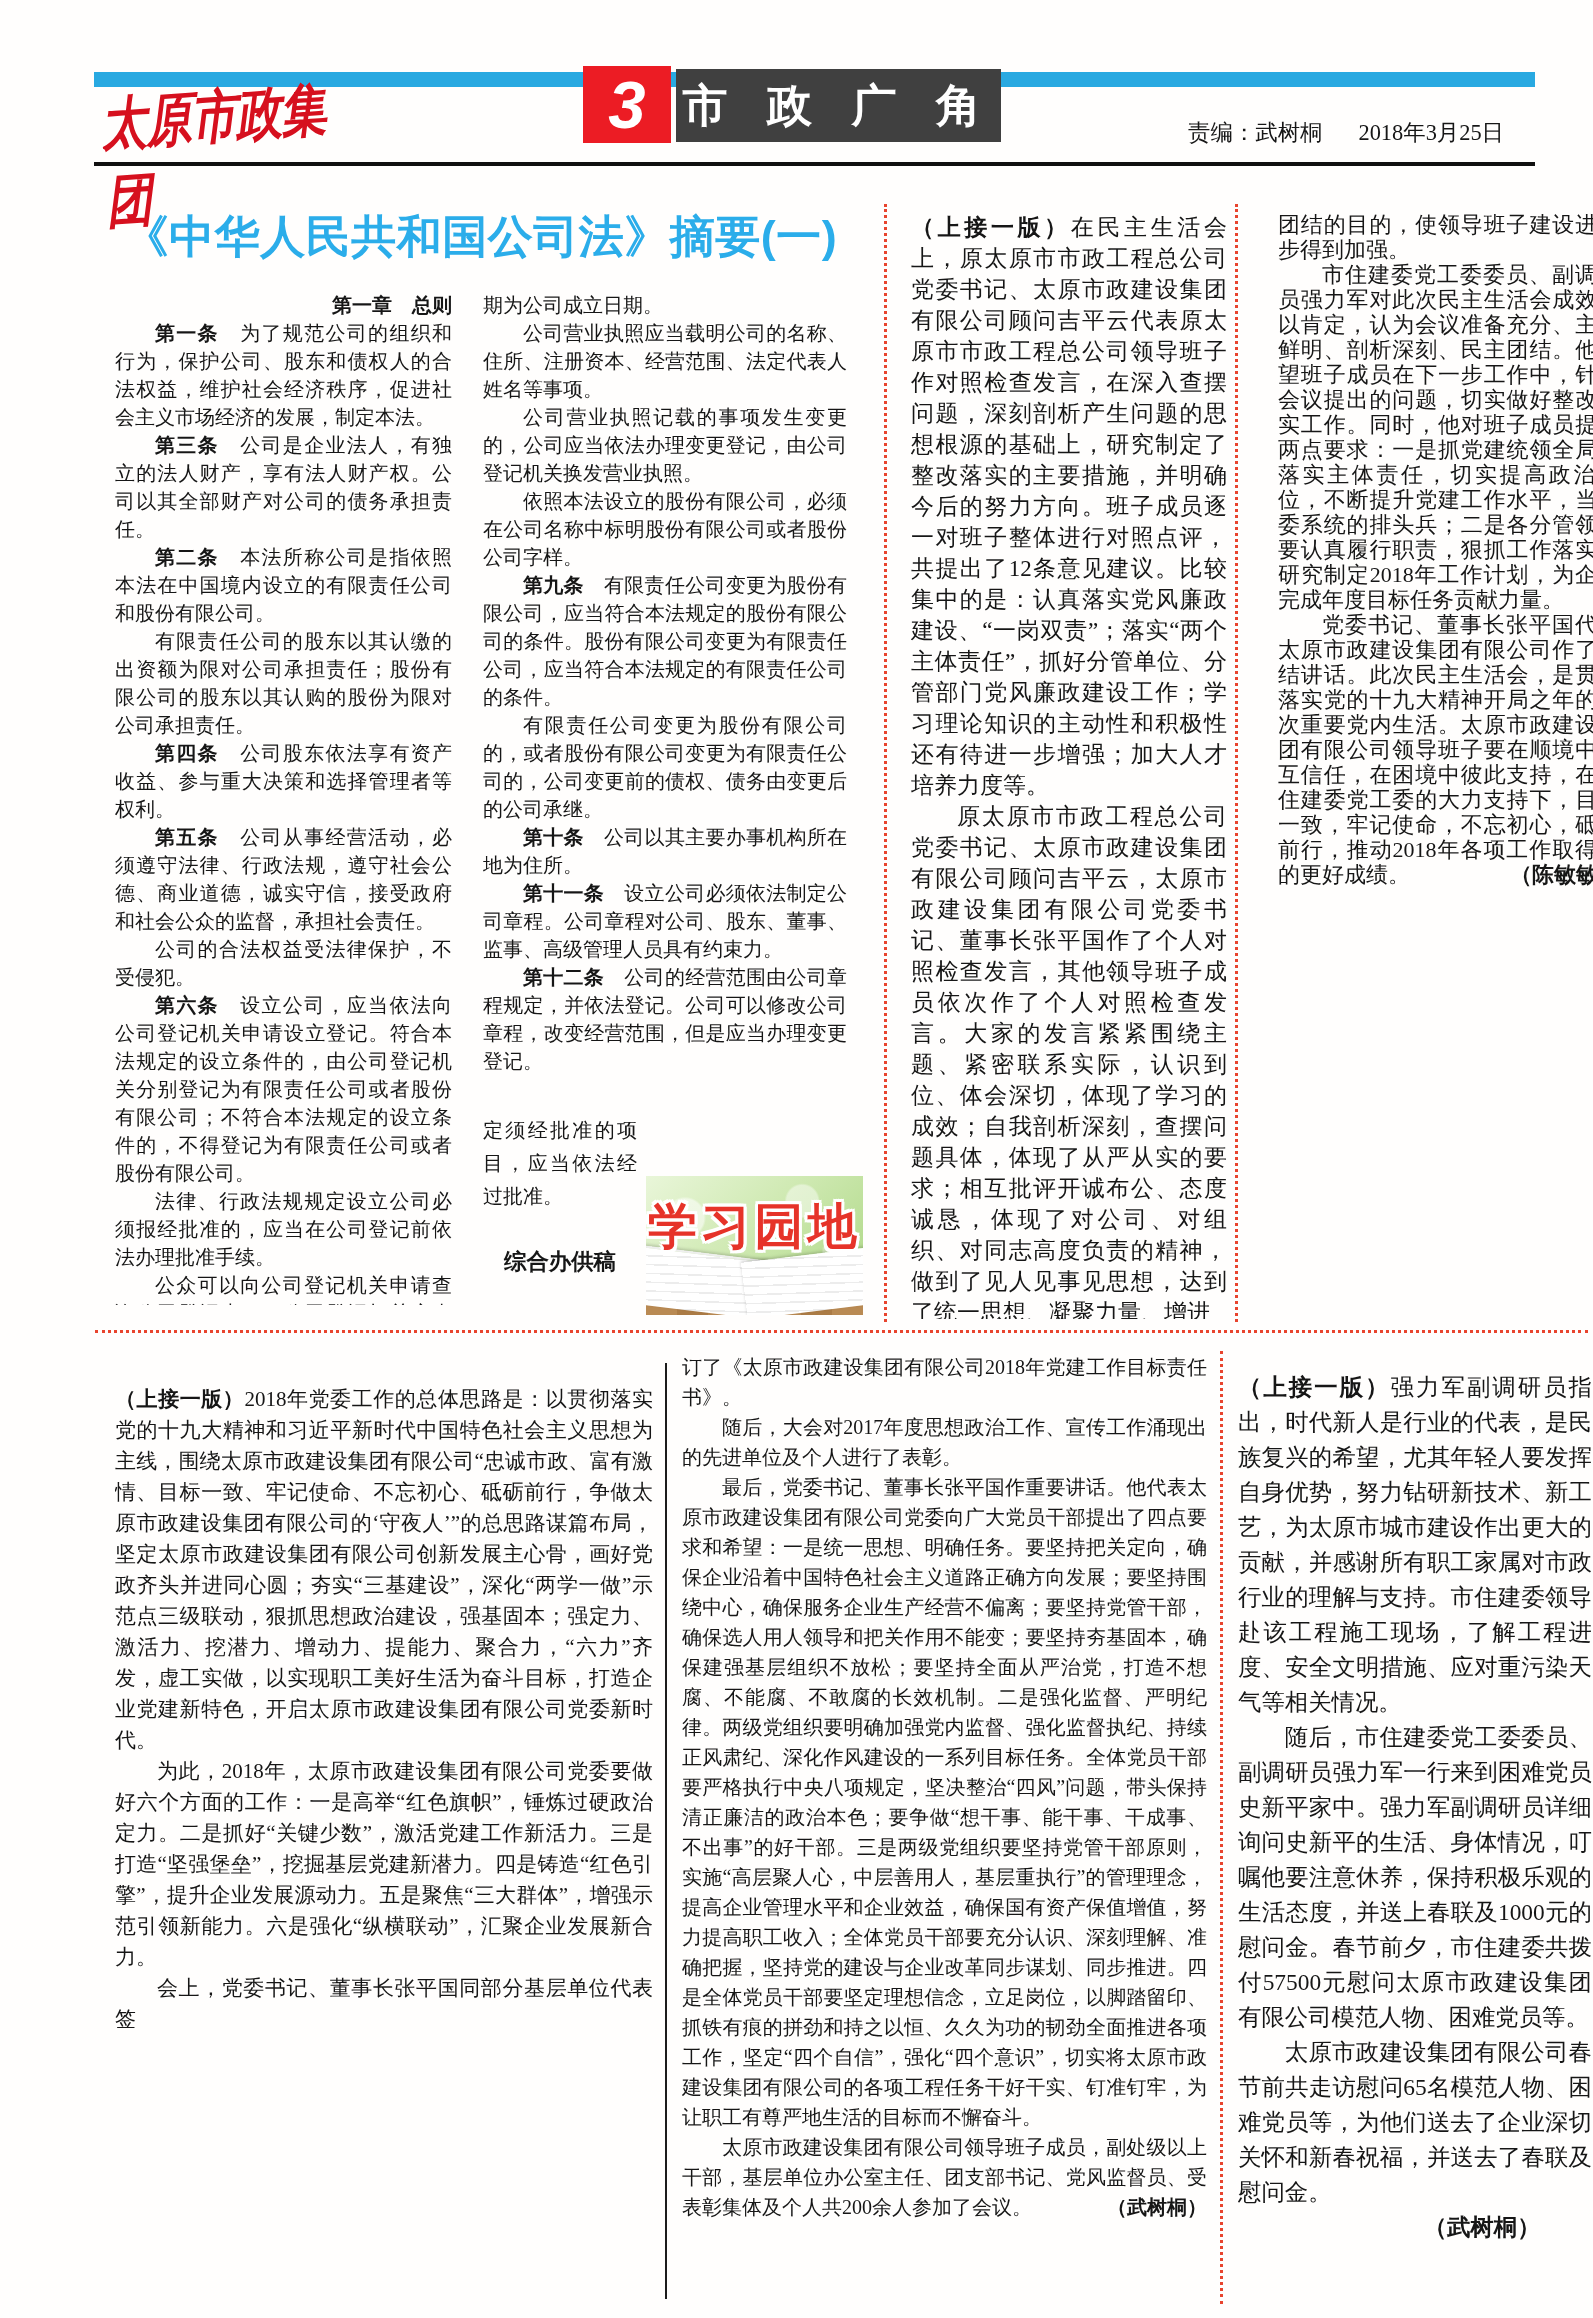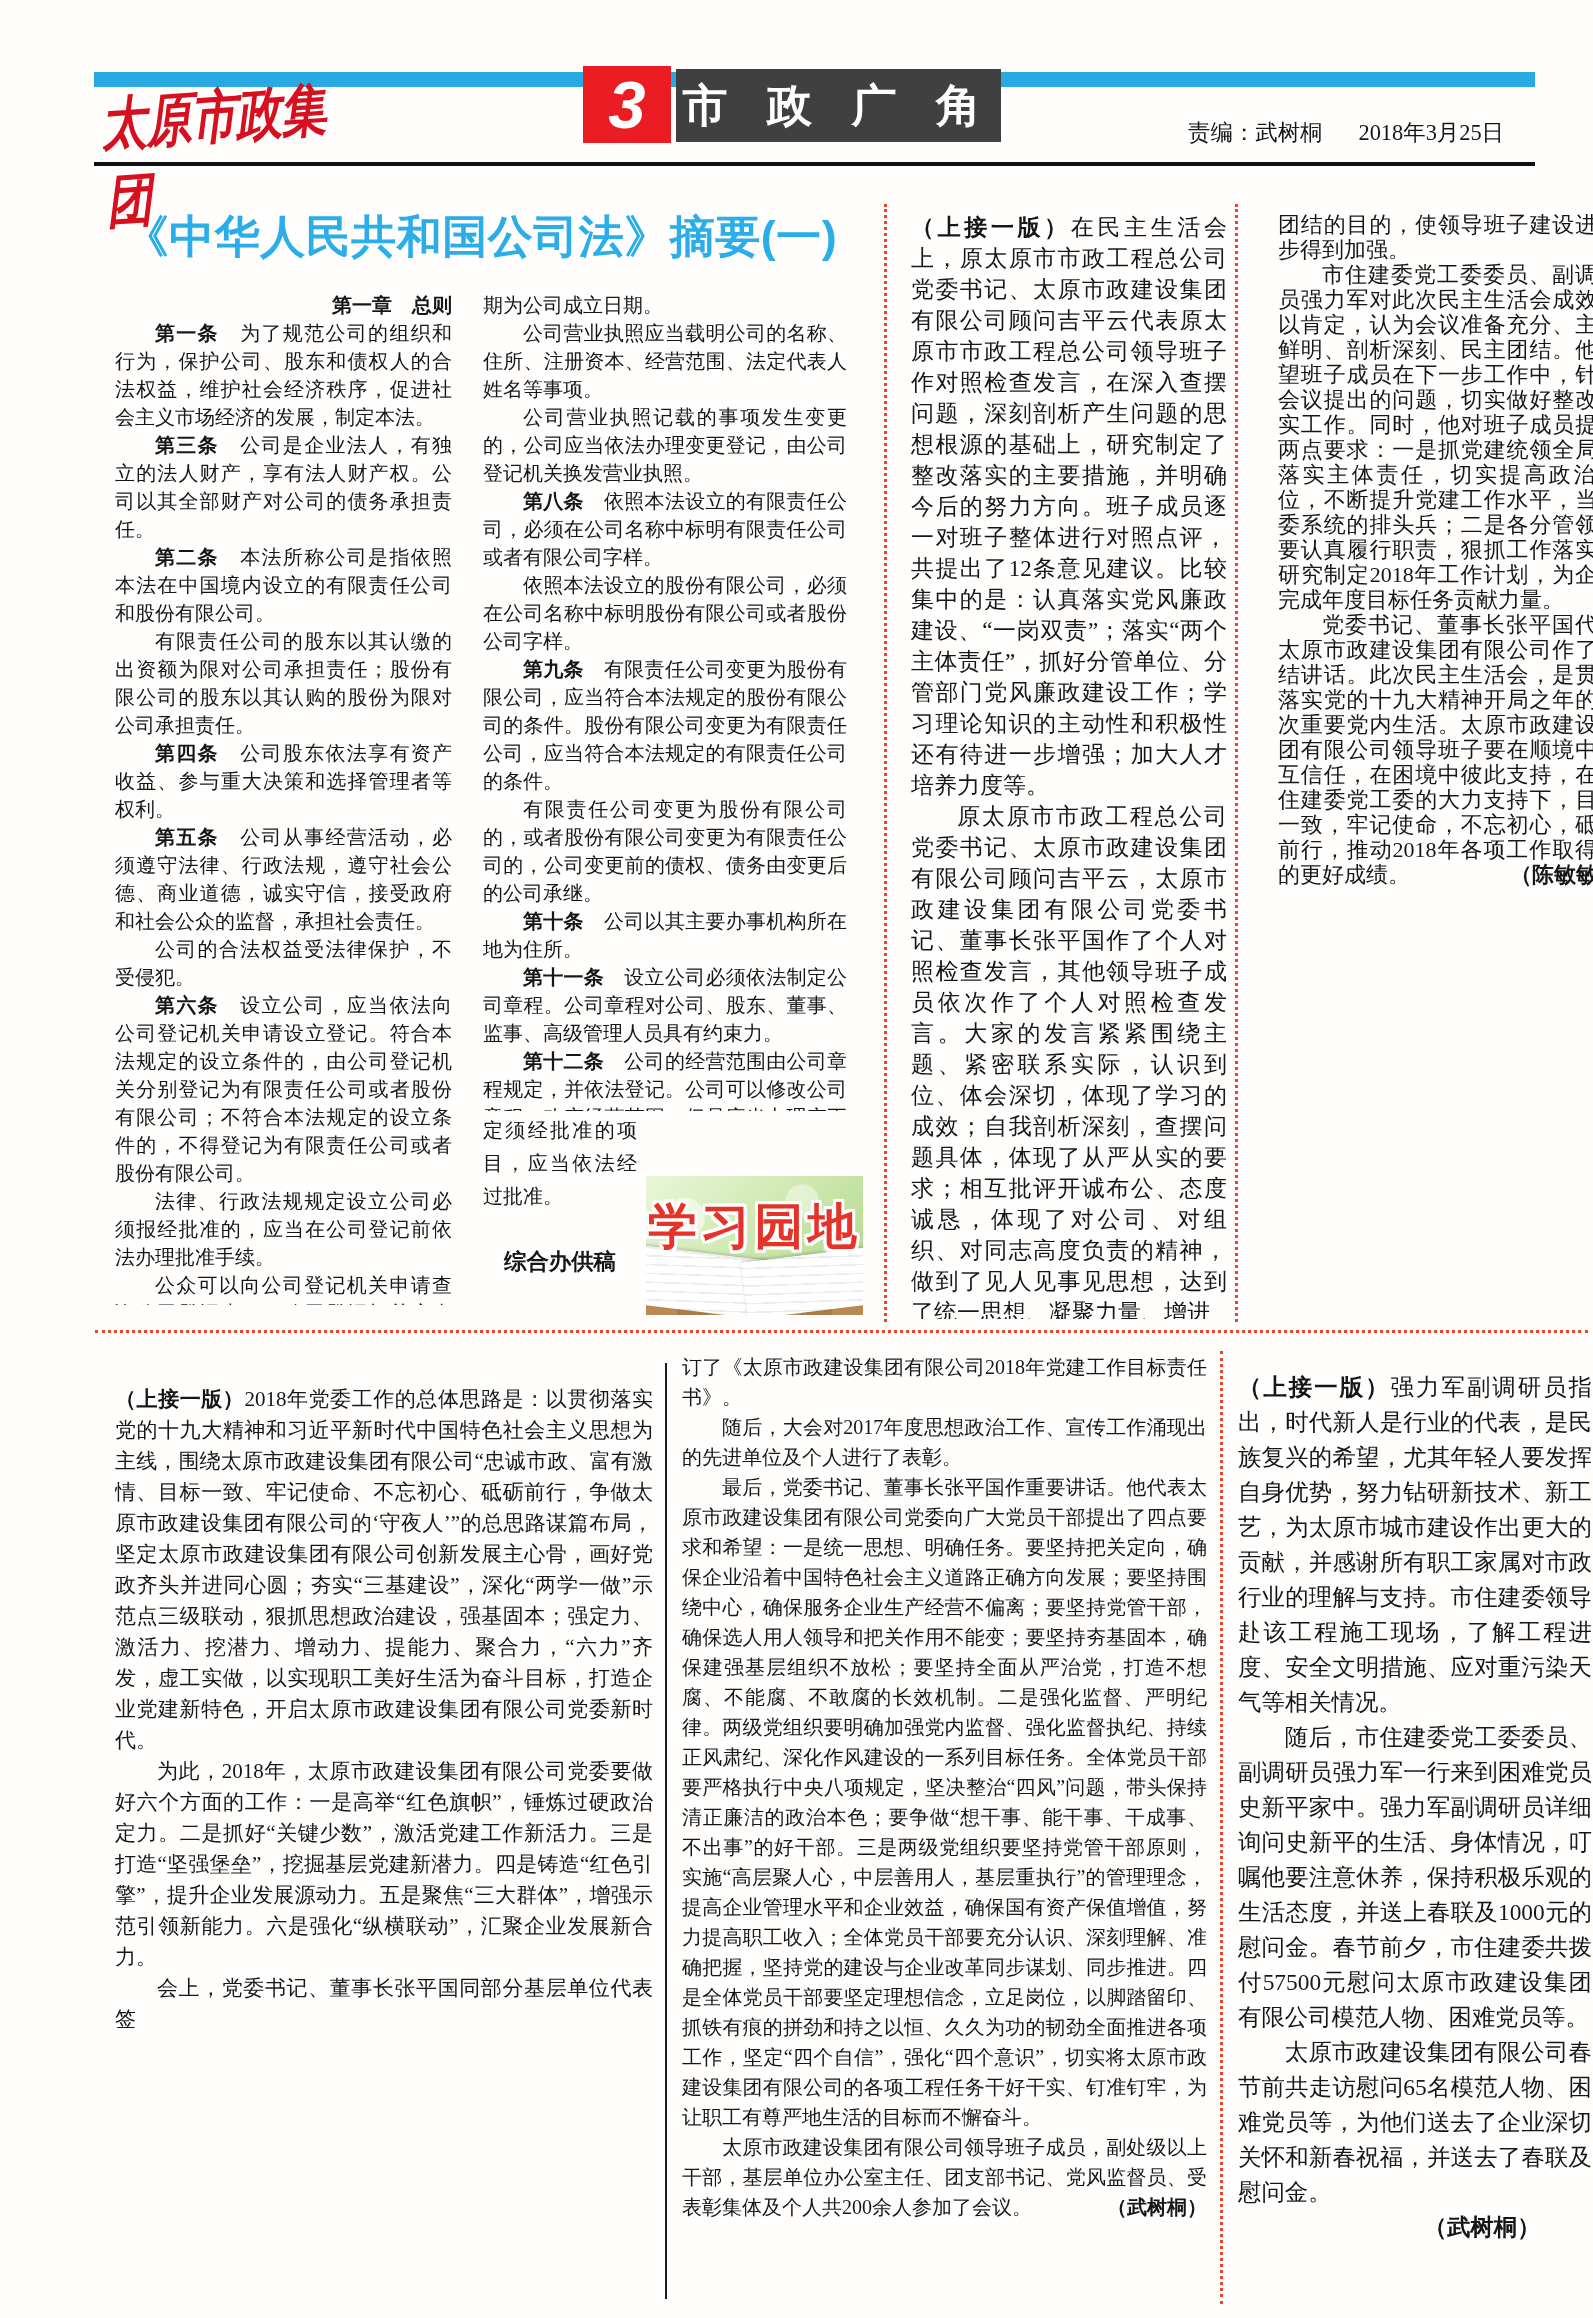--- a/index.html
+++ b/index.html
@@ -103,21 +103,20 @@
       <p class="para"><b class="lead">第五条　</b>公司从事经营活动，必须遵守法律、行政法规，遵守社会公德、商业道德，诚实守信，接受政府和社会公众的监督，承担社会责任。</p>
       <p class="para">公司的合法权益受法律保护，不受侵犯。</p>
       <p class="para"><b class="lead">第六条　</b>设立公司，应当依法向公司登记机关申请设立登记。符合本法规定的设立条件的，由公司登记机关分别登记为有限责任公司或者股份有限公司；不符合本法规定的设立条件的，不得登记为有限责任公司或者股份有限公司。</p>
       <p class="para">法律、行政法规规定设立公司必须报经批准的，应当在公司登记前依法办理批准手续。</p>
       <p class="para">公众可以向公司登记机关申请查询公司登记事项，公司登记机关应当提供查询服务。</p>
     </div>
   <div class="col law-c2">
       <p class="para ni">期为公司成立日期。</p>
       <p class="para">公司营业执照应当载明公司的名称、住所、注册资本、经营范围、法定代表人姓名等事项。</p>
       <p class="para">公司营业执照记载的事项发生变更的，公司应当依法办理变更登记，由公司登记机关换发营业执照。</p>
-      <p class="para"><b class="lead">第八条　</b>依照本法设立的有限责任公司，必须在公司名称中标明有限责任公司或者有限公司字样。</p>
       <p class="para">依照本法设立的股份有限公司，必须在公司名称中标明股份有限公司或者股份公司字样。</p>
       <p class="para"><b class="lead">第九条　</b>有限责任公司变更为股份有限公司，应当符合本法规定的股份有限公司的条件。股份有限公司变更为有限责任公司，应当符合本法规定的有限责任公司的条件。</p>
       <p class="para">有限责任公司变更为股份有限公司的，或者股份有限公司变更为有限责任公司的，公司变更前的债权、债务由变更后的公司承继。</p>
       <p class="para"><b class="lead">第十条　</b>公司以其主要办事机构所在地为住所。</p>
       <p class="para"><b class="lead">第十一条　</b>设立公司必须依法制定公司章程。公司章程对公司、股东、董事、监事、高级管理人员具有约束力。</p>
       <p class="para"><b class="lead">第十二条　</b>公司的经营范围由公司章程规定，并依法登记。公司可以修改公司章程，改变经营范围，但是应当办理变更登记。</p>
     </div>
   <div class="col law-narrow">
       <p class="para ni">定须经批准的项目，应当依法经过批准。</p>
     </div>

